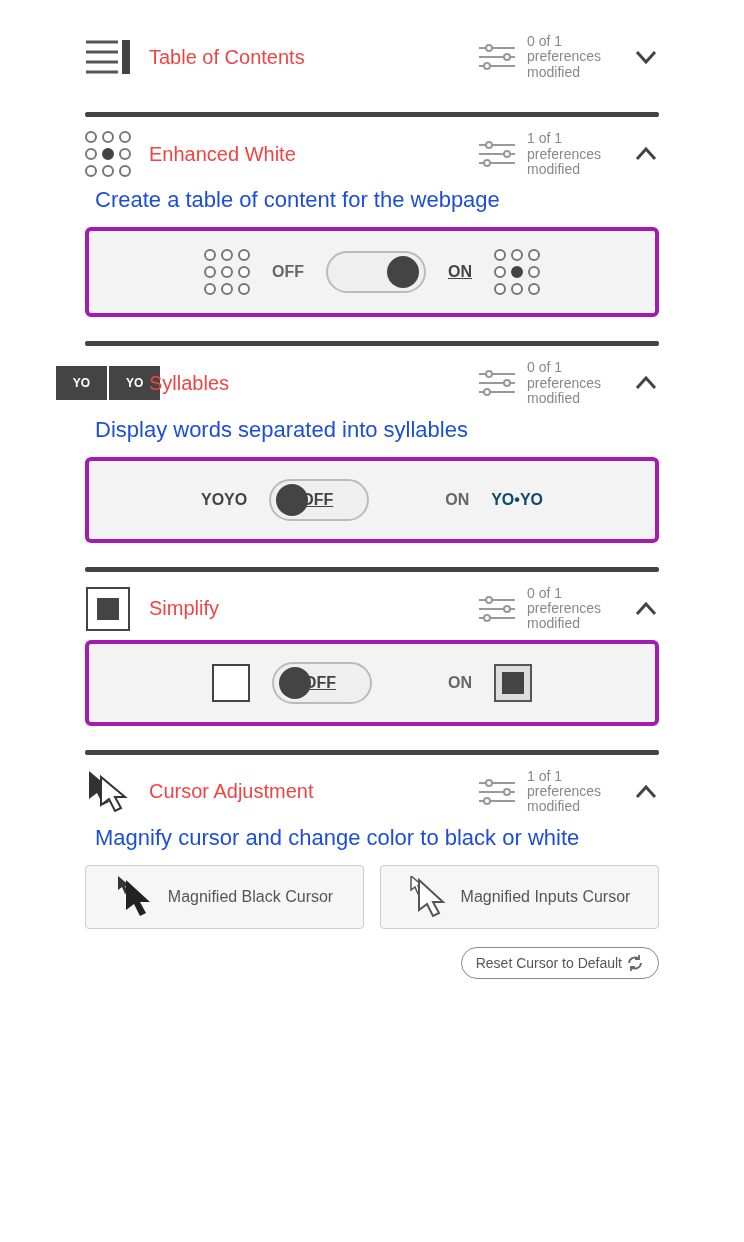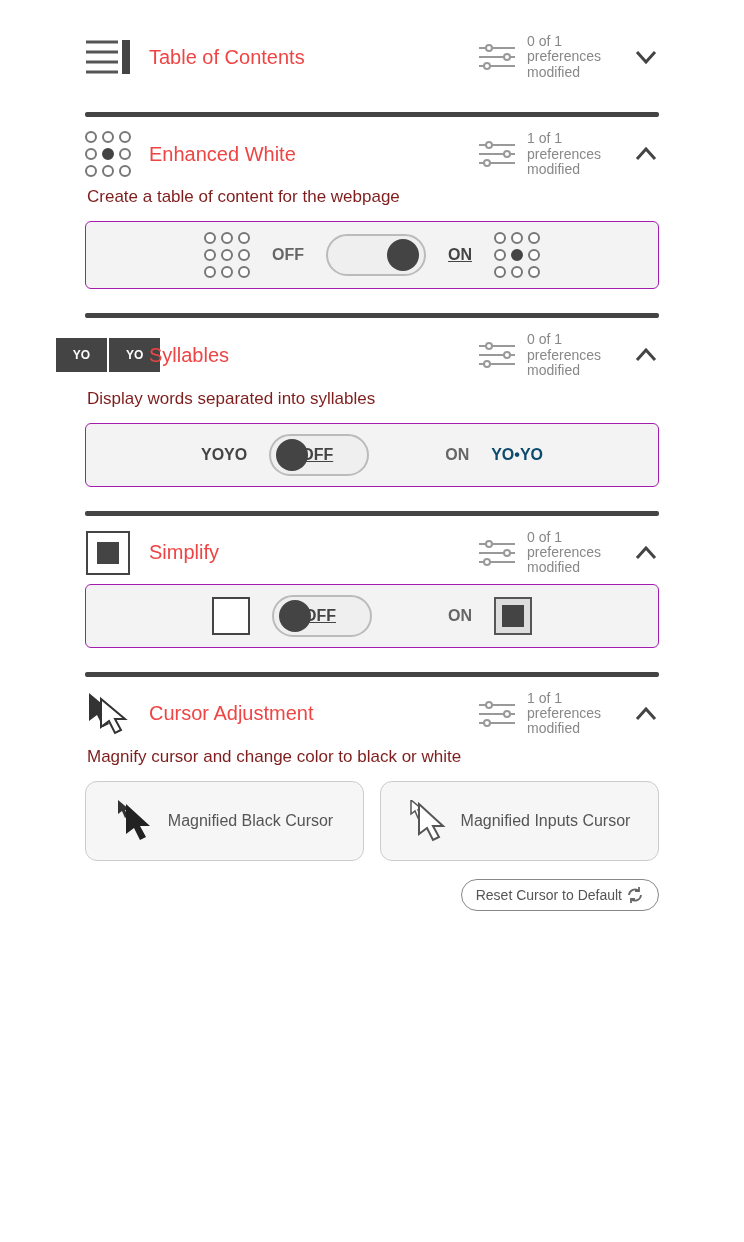--- a/index.html
+++ b/index.html
@@ -52,33 +52,33 @@
     color: #888;
   }
   .chevron {
     margin-left: 14px;
     width: 26px;
     height: 26px;
     display:flex;align-items:center;justify-content:center;
     cursor: pointer;
   }
   .desc {
-    font-size: 17px;
-    color: #7f1d1d;
-    margin: 2px 0 14px 2px;
+    font-size: 22px;
+    color: #1d4ed8;
+    margin: 2px 0 14px 10px;
   }
   .control-panel {
-    border: 1px solid #a21caf;
+    border: 4px solid #a21caf;
     border-radius: 6px;
     background: #f3f3f3;
     display: flex;
     align-items: center;
     justify-content: center;
     gap: 22px;
-    padding: 10px 10px;
+    padding: 18px 10px;
   }
   .side-label {
     font-size: 16px;
     font-weight: 700;
     color: #666;
   }
   .switch {
     position: relative;
     width: 100px;
     height: 42px;
@@ -107,27 +107,27 @@
     font-weight:700;
   }
   .cursor-options {
     display:flex;
     gap: 16px;
     margin-top: 6px;
   }
   .cursor-card {
     flex:1;
     border:1px solid #ccc;
-    border-radius:12px;
+    border-radius:4px;
     background:#f6f6f6;
     display:flex;
     align-items:center;
     justify-content:center;
     gap:10px;
-    padding: 18px 8px;
+    padding: 10px 8px;
     cursor:pointer;
     color:#555;
     font-size:16px;
   }
   .reset-row {
     display:flex;
     justify-content:flex-end;
     margin-top:18px;
   }
   .reset-btn {

